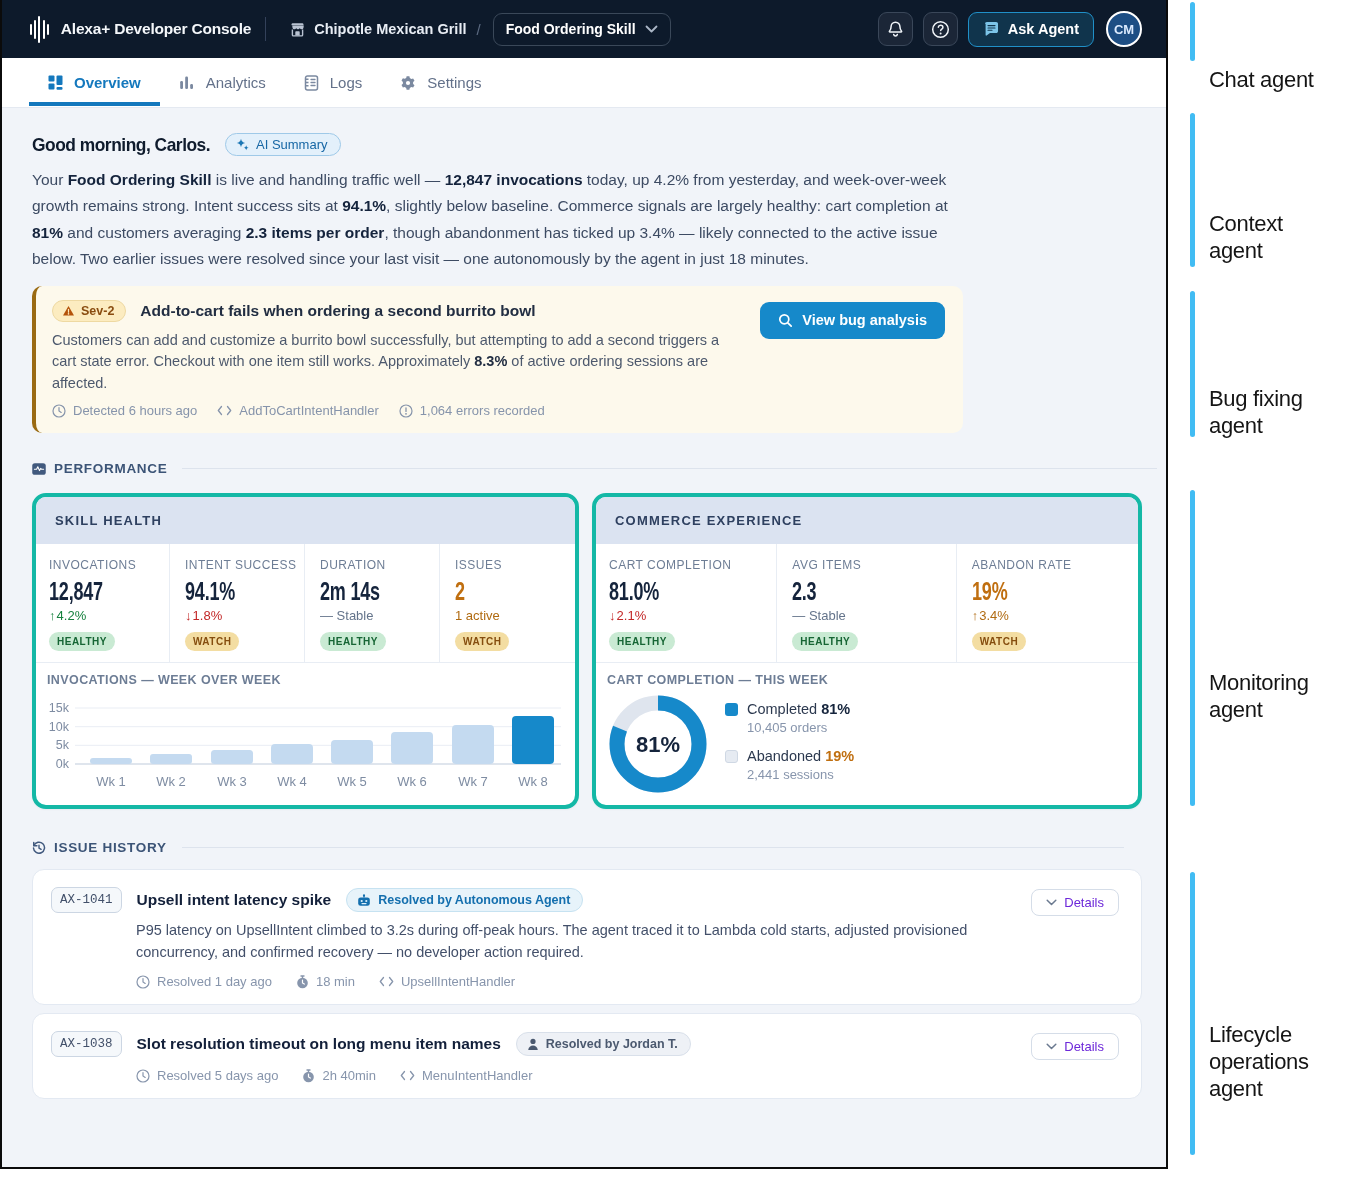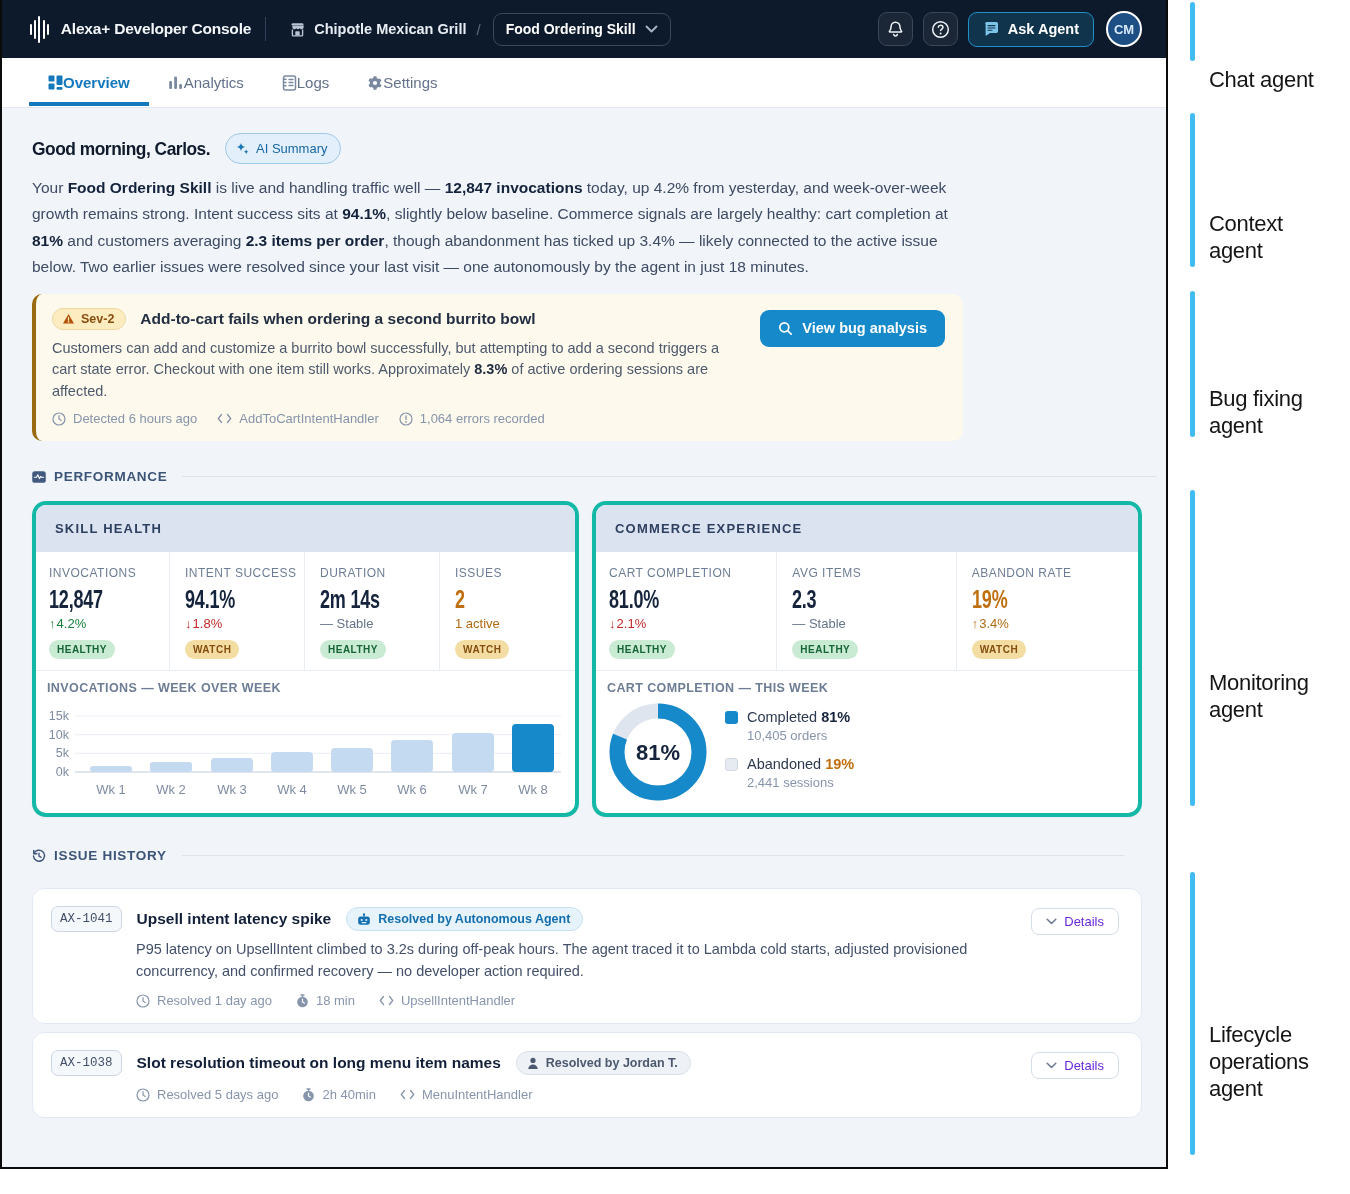--- a/index.html
+++ b/index.html
@@ -16,29 +16,29 @@
 .crumb { display:flex; align-items:center; gap:9px; color:#e8edf4; font-size:14.5px; font-weight:bold; }
 .slash { color:#5c6b82; font-size:15px; font-weight:normal; margin:0 12px 0 10px; }
 .skillsel { display:flex; align-items:center; gap:9px; border:1.5px solid #3a4859; border-radius:9px; height:33px; padding:0 12px; color:#fff; font-size:14px; font-weight:bold; }
 .hdr-right { margin-left:auto; display:flex; align-items:center; gap:10px; }
 .icobtn { width:35px; height:34px; border:1px solid #3a4759; background:#1b2637; border-radius:9px; display:flex; align-items:center; justify-content:center; }
 .askbtn { height:35px; display:flex; align-items:center; gap:8px; background:#10344c; border:1.5px solid #2090c8; border-radius:9px; padding:0 14px; color:#fff; font-size:14.5px; font-weight:bold; margin-left:0; }
 .avatar { width:36px; height:36px; border-radius:50%; background:#1d4e84; border:2px solid #ffffff; color:#dbeafe; font-size:13px; font-weight:bold; display:flex; align-items:center; justify-content:center; margin-left:2px; }
 
 
 .tabs { height:50px; background:#ffffff; border-bottom:1px solid #e4e9f1; display:flex; align-items:stretch; padding-left:27px; }
-.tab { display:flex; align-items:center; font-size:15px; color:#63718a; padding:8px 19px; position:relative; }
+.tab { display:flex; align-items:center; gap:11px; font-size:15px; color:#63718a; padding:8px 19px; position:relative; }
 .tab.active { color:#1478bd; font-weight:bold; }
 .tab.active:after { content:""; position:absolute; left:0; right:0; bottom:1px; height:4px; background:#1478bd; }
 
 
 main { padding:25px 0 0 30px; }
 .greet-row { display:flex; align-items:center; gap:15px; }
 h1 { font-size:18.5px; color:#0f1b2d; letter-spacing:-.5px; width:178px; white-space:nowrap; transform:scaleX(.938); transform-origin:0 50%; }
-.aipill { display:flex; align-items:center; gap:7px; height:31px; padding:0 12px 0 10px; border:1px solid #9fc9e8; background:#e3f0fb; border-radius:999px; color:#1767a5; font-size:13px; }
+.aipill { display:flex; align-items:center; gap:7px; height:23px; padding:0 12px 0 10px; border:1px solid #9fc9e8; background:#e3f0fb; border-radius:999px; color:#1767a5; font-size:13px; }
 .summary { margin-top:11px; width:926px; font-size:15.5px; line-height:26.4px; color:#3d4b63; }
 .summary b { color:#14233c; }
 
 
 .alert { margin-top:13px; width:931px; background:#fdf9ec; border-radius:10px; border-left:4px solid #9a6a12; padding:14px 20px 15px 16px; position:relative; }
 .alert-top { display:flex; align-items:center; gap:14px; }
 .sevpill { display:flex; align-items:center; gap:6px; height:22px; padding:0 11px 0 9px; background:#fcecc0; border:1px solid #eed9a2; border-radius:999px; color:#8a4d10; font-size:12.5px; font-weight:bold; }
 .alert-title { font-size:15.5px; font-weight:bold; color:#222e42; }
 .alert-body { margin-top:8px; width:674px; font-size:14.5px; line-height:21.5px; color:#4d596d; }
 .alert-body b { color:#222e42; }
@@ -64,21 +64,21 @@
 .mval.amber { color:#c06f10; }
 .mdelta { margin-top:4px; font-size:13px; line-height:13px; }
 .up { color:#15803d; } .down { color:#c22727; } .flat { color:#64748b; } .amb { color:#b06a10; }
 .mpill { display:inline-block; margin-top:10px; font-size:10px; line-height:12px; font-weight:bold; letter-spacing:.5px; padding:3.5px 8px; border-radius:999px; }
 .mpill.ok { background:#c9ead3; color:#166534; }
 .mpill.watch { background:#f3dda2; color:#854d0e; }
 .chartbox { border-top:1px solid #e8edf4; padding:11px 19px 12px 11px; }
 .chartlabel { font-size:12.5px; line-height:13px; letter-spacing:.4px; color:#6d7d95; font-weight:bold; }
 
 
-.issue { width:1110px; background:#fff; border:1px solid #e3e9f2; border-radius:12px; margin-top:25px; padding:17px 20px 15px 18px; position:relative; }
+.issue { width:1110px; background:#fff; border:1px solid #e3e9f2; border-radius:12px; margin-top:14px; padding:17px 20px 15px 18px; position:relative; }
 .issue-top { display:flex; align-items:center; gap:15px; }
 .axpill { font-family:"Liberation Mono", monospace; font-size:12.5px; color:#42506a; background:#f5f8fb; border:1px solid #ccd6e3; border-radius:7px; padding:5px 8px; }
 .issue-title { font-size:15.5px; font-weight:bold; color:#13203a; }
 .respill { display:flex; align-items:center; gap:7px; height:24px; padding:0 12px 0 10px; border-radius:999px; font-size:12.5px; font-weight:bold; }
 .respill.agent { background:#e7f3fa; border:1px solid #c6e2f1; color:#146fae; }
 .respill.human { background:#eef1f6; border:1px solid #d9e0ea; color:#4b596f; }
 .issue-desc { margin-left:85px; margin-top:7px; width:878px; font-size:14.5px; line-height:21.5px; color:#43506a; }
 .issue-meta { margin-left:85px; margin-top:11px; display:flex; align-items:center; gap:24px; font-size:13px; color:#8795ac; }
 .issue-meta span { display:flex; align-items:center; gap:7px; }
 .detbtn { position:absolute; right:22px; top:19px; height:27px; display:flex; align-items:center; gap:7px; border:1px solid #d5dde8; border-radius:8px; padding:0 14px; font-size:13px; color:#6d28d9; background:#fff; }

